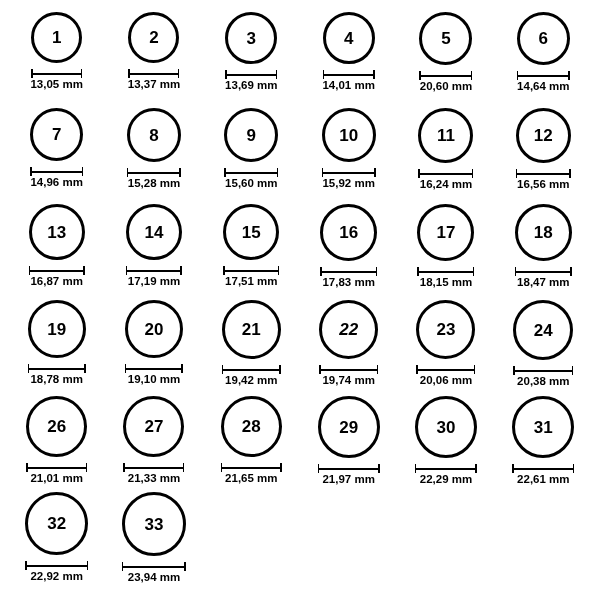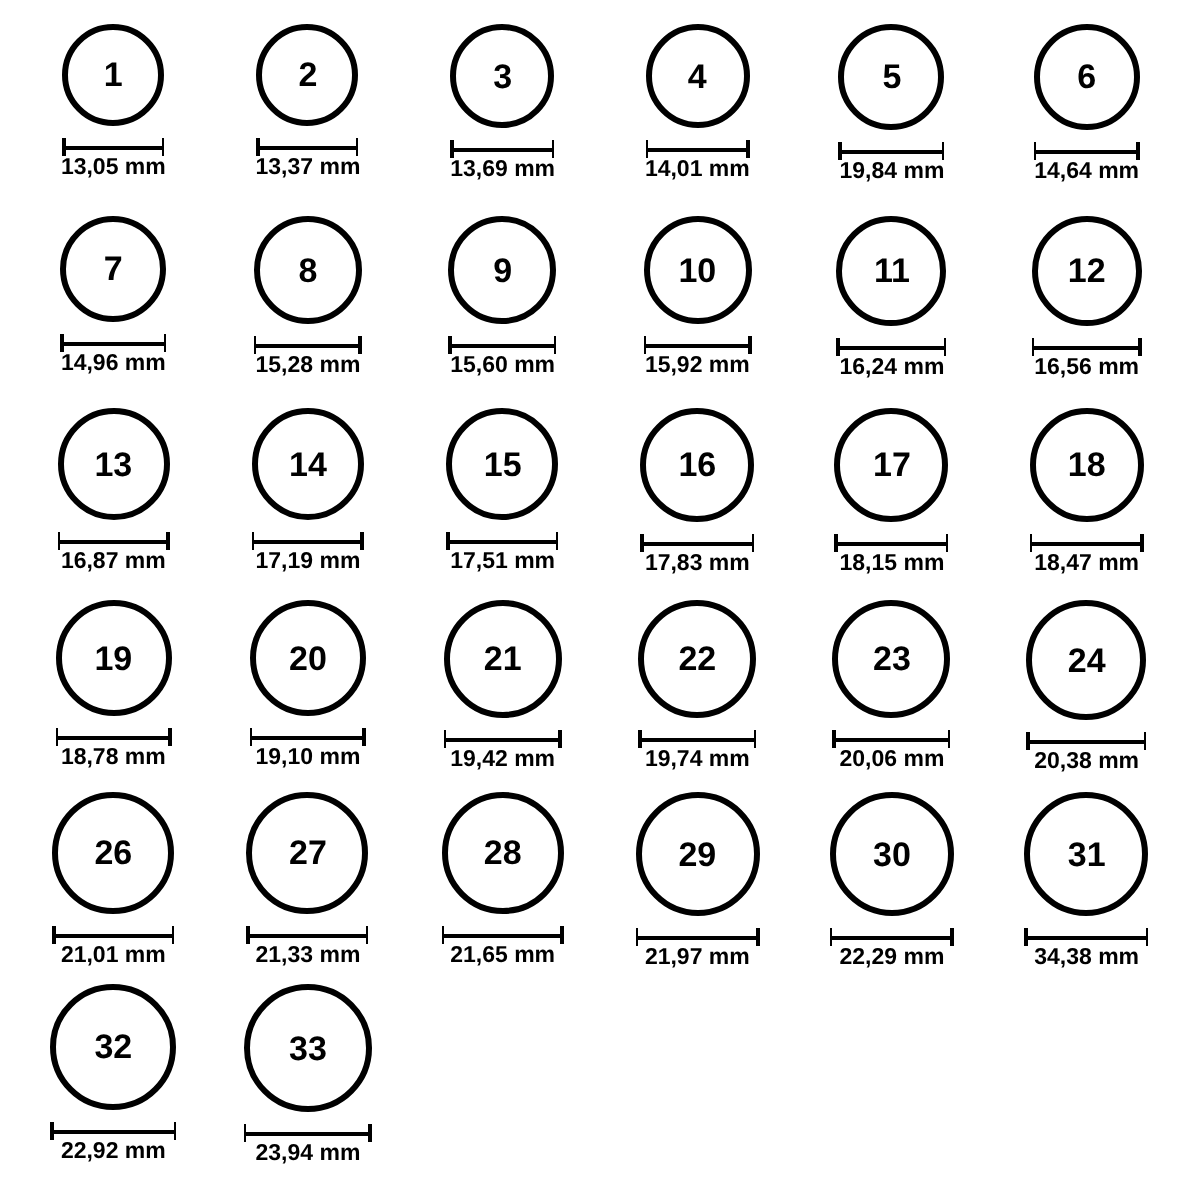--- a/index.html
+++ b/index.html
@@ -147,21 +147,21 @@
       <div class="cell">
         <div class="ring" style="width: 53px; height: 53px;">
           <span class="ring-label">5</span>
         </div>
         <div class="dim">
           <div class="dim-line" style="width: 53px;">
             <div class="bar"></div>
             <div class="tick-left"></div>
             <div class="tick-right"></div>
           </div>
-          <div class="dim-text">19,84 mm</div>
+          <div class="dim-text">20,60 mm</div>
         </div>
       </div>
       <div class="cell">
         <div class="ring" style="width: 53px; height: 53px;">
           <span class="ring-label">6</span>
         </div>
         <div class="dim">
           <div class="dim-line" style="width: 53px;">
             <div class="bar"></div>
             <div class="tick-left"></div>
@@ -359,21 +359,21 @@
         <div class="dim">
           <div class="dim-line" style="width: 59px;">
             <div class="bar"></div>
             <div class="tick-left"></div>
             <div class="tick-right"></div>
           </div>
           <div class="dim-text">19,42 mm</div>
         </div>
       </div>
       <div class="cell">
-        <div class="ring" style="width: 59px; height: 59px;">
+        <div class="ring" style="width: 59px; height: 59px; font-style: italic;">
           <span class="ring-label">22</span>
         </div>
         <div class="dim">
           <div class="dim-line" style="width: 59px;">
             <div class="bar"></div>
             <div class="tick-left"></div>
             <div class="tick-right"></div>
           </div>
           <div class="dim-text">19,74 mm</div>
         </div>
@@ -472,21 +472,21 @@
       <div class="cell">
         <div class="ring" style="width: 62px; height: 62px;">
           <span class="ring-label">31</span>
         </div>
         <div class="dim">
           <div class="dim-line" style="width: 62px;">
             <div class="bar"></div>
             <div class="tick-left"></div>
             <div class="tick-right"></div>
           </div>
-          <div class="dim-text">34,38 mm</div>
+          <div class="dim-text">22,61 mm</div>
         </div>
       </div>
       <div class="cell">
         <div class="ring" style="width: 63px; height: 63px;">
           <span class="ring-label">32</span>
         </div>
         <div class="dim">
           <div class="dim-line" style="width: 63px;">
             <div class="bar"></div>
             <div class="tick-left"></div>

